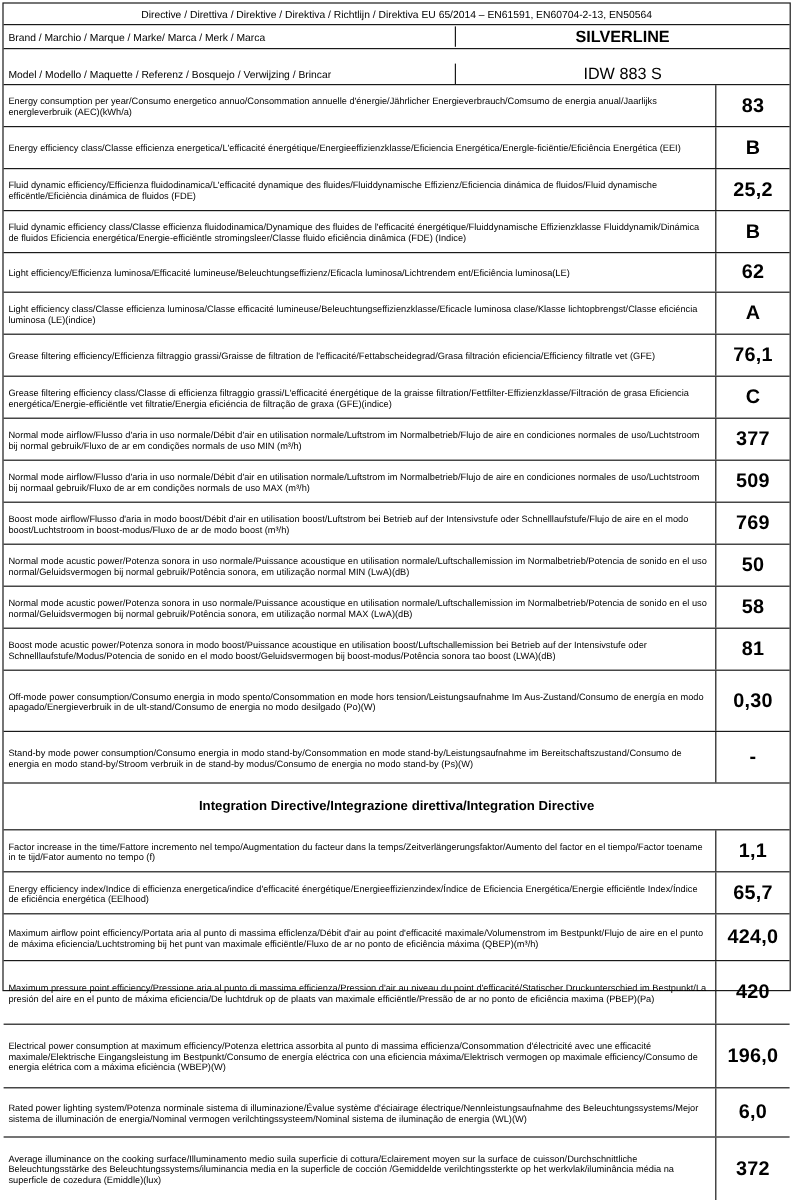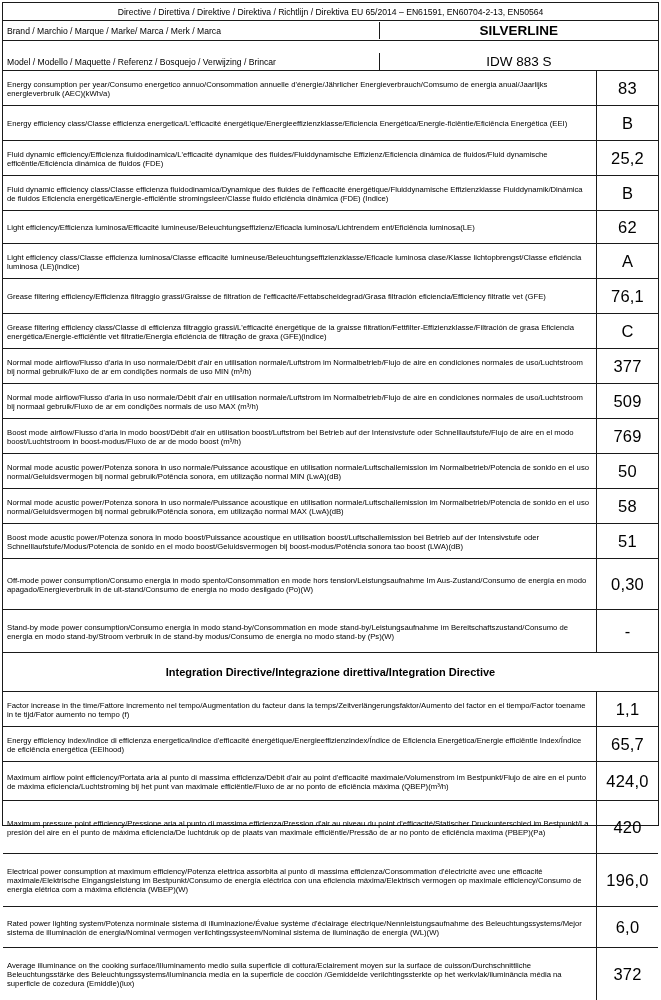--- a/index.html
+++ b/index.html
@@ -29,21 +29,21 @@
   .data-row{
     display:flex;border-bottom:1.4px solid #1a1a1a;min-height:34px;align-items:stretch;
   }
   .row-label{
     flex:1;padding:4px 5px 3px 4px;font-size:7.7px;line-height:9px;
     display:flex;align-items:center;box-sizing:border-box;
   }
   .row-value{
     width:62px;box-sizing:border-box;border-left:1.4px solid #1a1a1a;
     display:flex;align-items:center;justify-content:center;
-    font-weight:normal;font-size:16.5px;letter-spacing:0.2px;
+    font-weight:bold;font-size:16.5px;letter-spacing:0.2px;
   }
   .section-row{
     border-bottom:1.4px solid #1a1a1a;min-height:34px;
     display:flex;flex-direction:row;align-items:center;justify-content:center;
     font-weight:bold;font-size:11px;line-height:15px;text-align:center;padding:2px 4px;
   }
   
   #rows-top .data-row:nth-child(5){min-height:32px;}
   #rows-top .data-row:nth-child(15){min-height:50px;}
   #rows-top .data-row:nth-child(16){min-height:42px;}
@@ -134,21 +134,21 @@
     <div class="row-value">50</div>
   </div>
 
   <div class="data-row">
     <div class="row-label">Normal mode acustic power/Potenza sonora in uso normale/Puissance acoustique en utilisation normale/Luftschallemission im Normalbetrieb/Potencia de sonido en el uso normal/Geluidsvermogen bij normal gebruik/Potência sonora, em utilização normal  MAX (LwA)(dB)</div>
     <div class="row-value">58</div>
   </div>
 
   <div class="data-row">
     <div class="row-label">Boost mode acustic power/Potenza sonora in modo boost/Puissance acoustique en utilisation boost/Luftschallemission bei Betrieb auf der Intensivstufe oder Schnelllaufstufe/Modus/Potencia de sonido en el modo boost/Geluidsvermogen bij boost-modus/Potência sonora tao boost  (LWA)(dB)</div>
-    <div class="row-value">51</div>
+    <div class="row-value">81</div>
   </div>
 
   <div class="data-row">
     <div class="row-label">Off-mode power consumption/Consumo energia in modo spento/Consommation en mode hors tension/Leistungsaufnahme Im Aus-Zustand/Consumo de energía en modo apagado/Energieverbruik in de ult-stand/Consumo de energia no modo desilgado (Po)(W)</div>
     <div class="row-value">0,30</div>
   </div>
 
   <div class="data-row">
     <div class="row-label">Stand-by mode power consumption/Consumo energia in modo stand-by/Consommation en mode stand-by/Leistungsaufnahme im Bereitschaftszustand/Consumo de energia en modo stand-by/Stroom verbruik in de stand-by modus/Consumo de energia no modo stand-by  (Ps)(W)</div>
     <div class="row-value">-</div>

